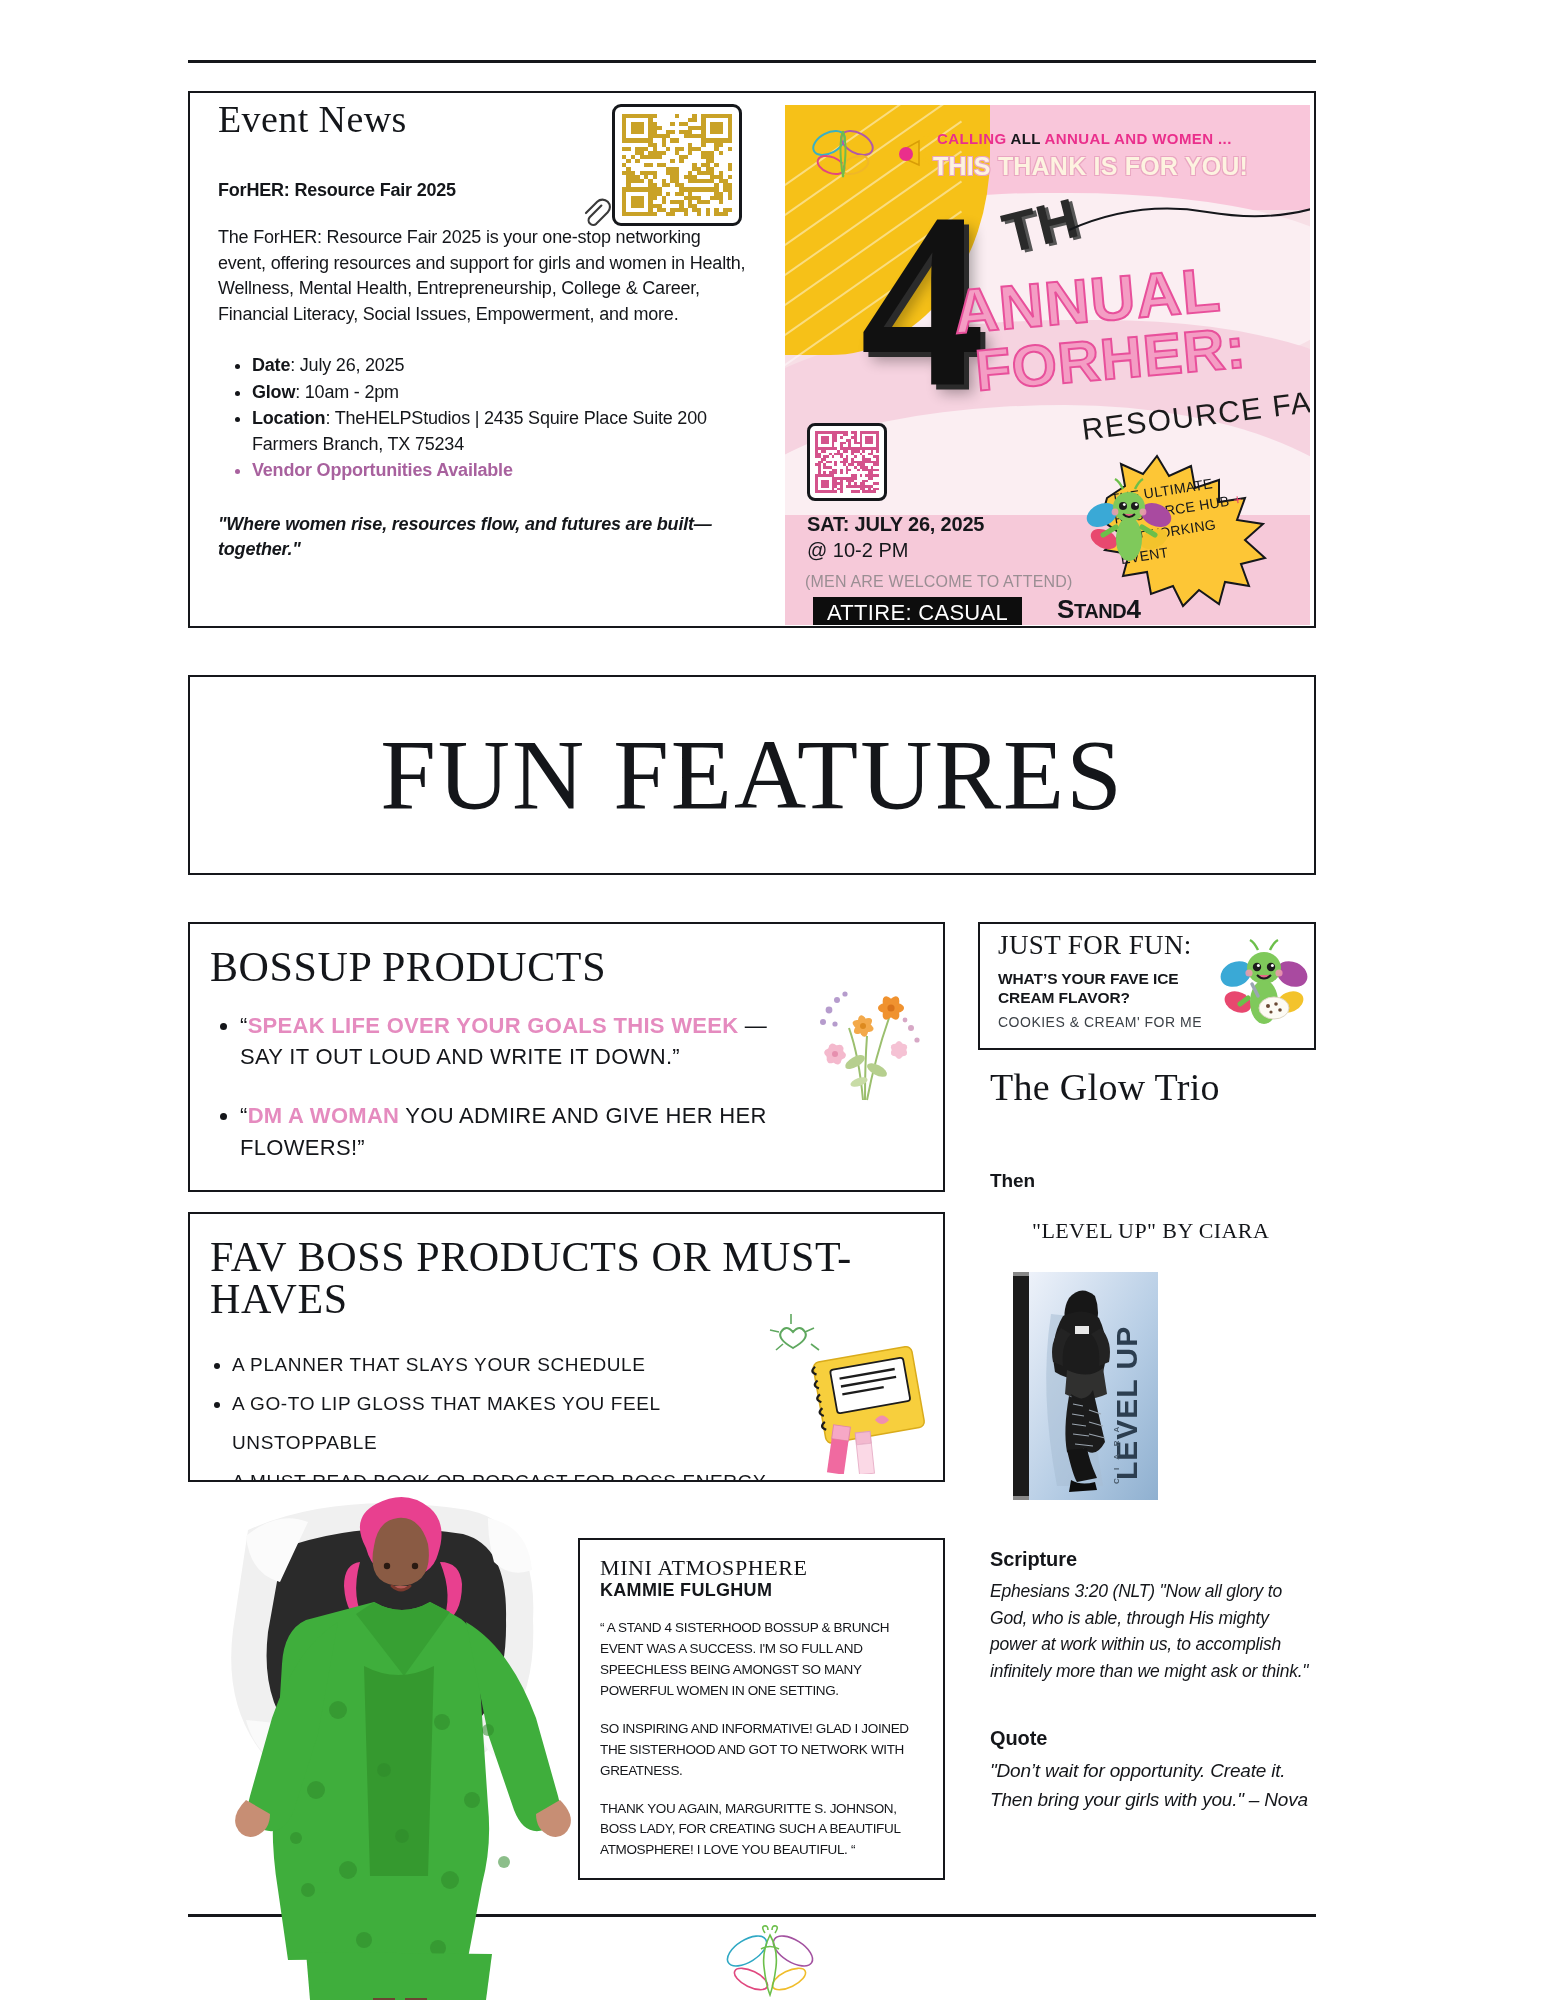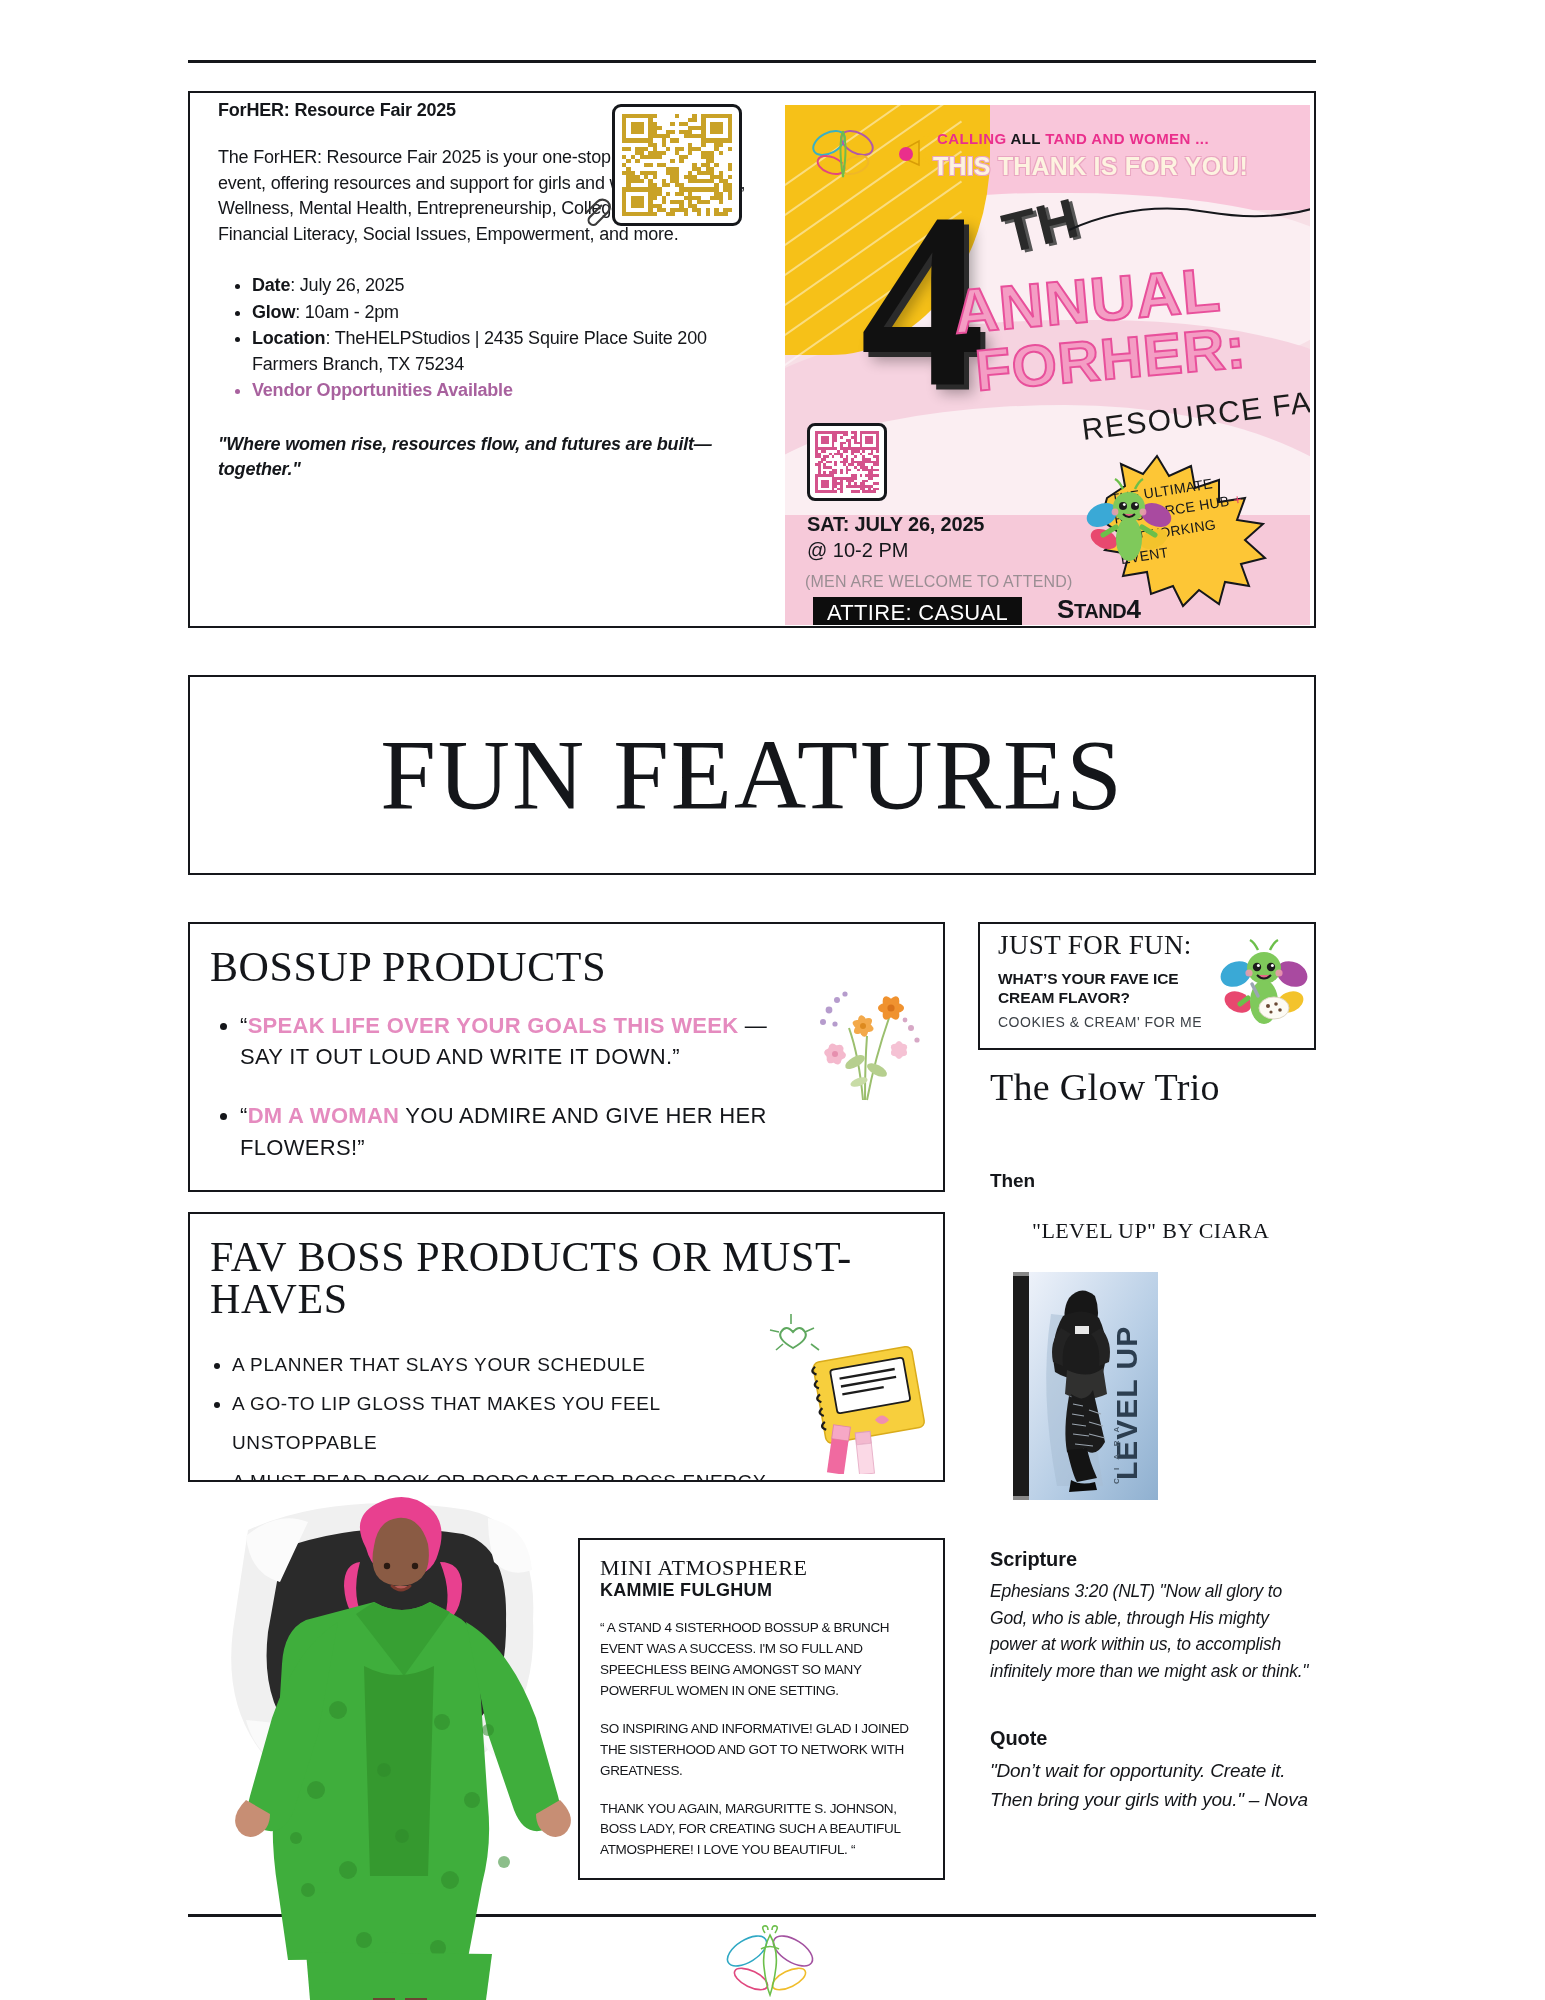--- a/index.html
+++ b/index.html
@@ -128,20 +128,21 @@
 </head>
 <body>
 
 <div class="page">
 
   <div class="rule-top"></div>
 
   <div class="event-box"></div>
 
   <div class="event-left">
+    <div class="event-title serif">Event News</div>
     <div class="event-sub">ForHER: Resource Fair 2025</div>
     <div class="event-body">The ForHER: Resource Fair 2025 is your one-stop networking event, offering resources and support for girls and women in Health, Wellness, Mental Health, Entrepreneurship, College &amp; Career, Financial Literacy, Social Issues, Empowerment, and more.</div>
     <ul class="event-list">
       <li><b>Date</b><span>: July 26,  2025</span></li>
       <li><b>Glow</b><span>: 10am - 2pm</span></li>
       <li><b>Location</b><span>: TheHELPStudios | 2435 Squire Place Suite 200 Farmers Branch, TX 75234</span></li>
       <li class="vendor">Vendor Opportunities Available</li>
     </ul>
     <div class="event-quote">"Where women rise, resources flow, and futures are built—together."</div>
   </div>
@@ -804,21 +805,21 @@
       <ellipse cx="48" cy="42" rx="14" ry="8" fill="none" stroke="#f0b728" stroke-width="2" transform="rotate(-22 48 42)"></ellipse>
       <path d="M36 8 q-5 14 0 46 q5 -32 0 -46" fill="none" stroke="#6fbd4a" stroke-width="2"></path>
     </svg>
 
     <svg class="fl-mega" viewBox="0 0 48 44">
       <path d="M8 20 L26 10 L26 34 L8 26 Z" fill="#f6c118" stroke="#d89d06" stroke-width="1.5"></path>
       <circle cx="13" cy="23" r="7" fill="#ea2f8c"></circle>
       <path d="M30 8 L36 3 M33 18 L41 17 M32 28 L39 33" stroke="#f6c118" stroke-width="2.5" stroke-linecap="round"></path>
     </svg>
 
-    <div class="fl-calling"><span class="mag">CALLING </span><span class="blk">ALL</span><span class="mag"> TAND AND WOMEN ...</span></div>
+    <div class="fl-calling"><span class="mag">CALLING </span><span class="blk">ALL</span><span class="mag"> ANNUAL AND WOMEN ...</span></div>
     <div class="fl-thisevent">THIS THANK IS FOR YOU!</div>
 
     <div class="fl-4 serif">4</div>
     <div class="fl-th">TH</div>
     <svg class="fl-curve" viewBox="0 0 250 40">
       <path d="M2 30 Q70 0 140 12 Q200 22 248 8" fill="none" stroke="#15171b" stroke-width="2"></path>
     </svg>
 
     <div class="fl-annual">ANNUAL</div>
     <div class="fl-forher">FORHER:</div>

